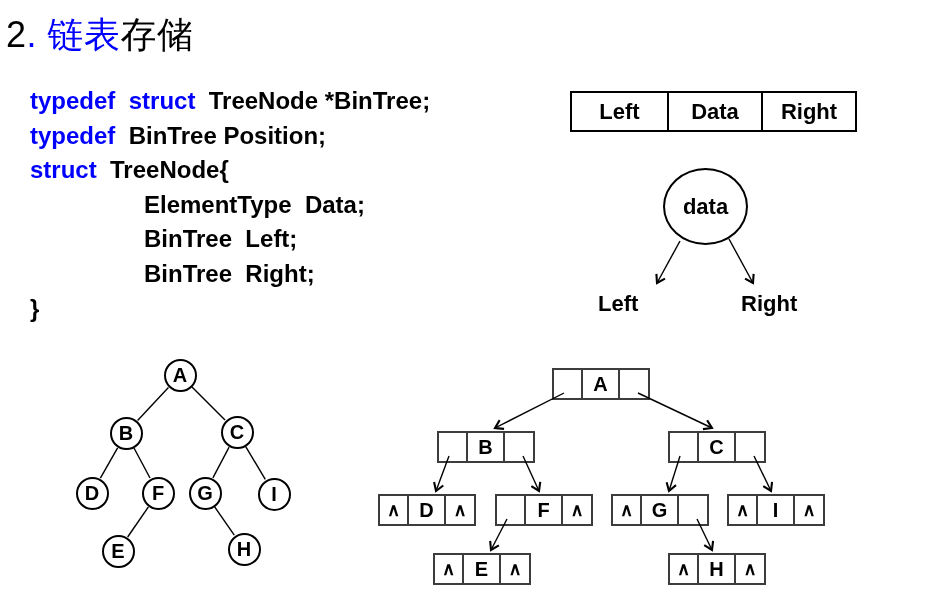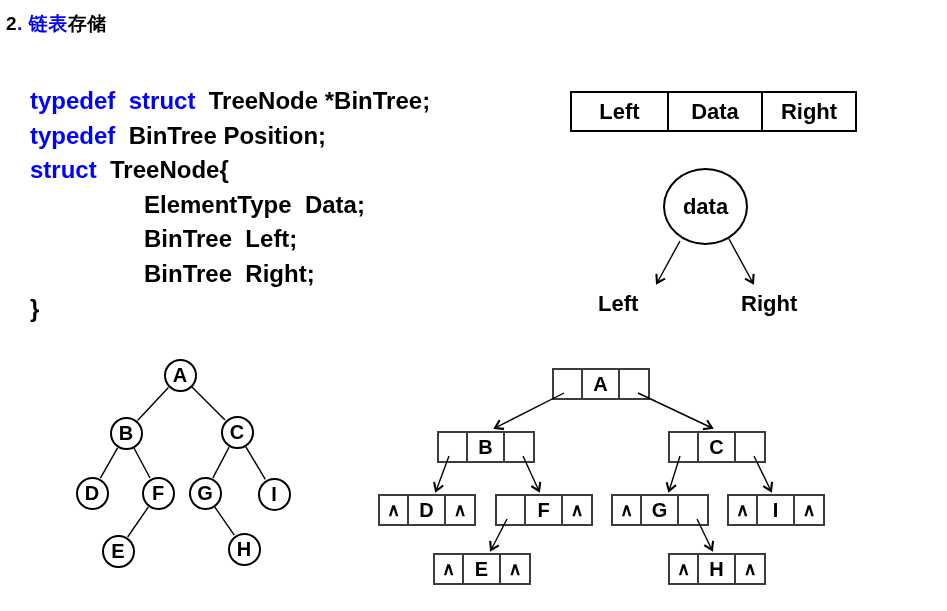--- a/index.html
+++ b/index.html
@@ -1,20 +1,20 @@
 <!DOCTYPE html>
 <html><head>
 <meta charset="utf-8">
 <style>
   html,body{margin:0;padding:0}
   body{
     width:947px;height:611px;position:relative;background:#ffffff;
     font-family:"Liberation Sans",sans-serif;color:#000;overflow:hidden;
   }
-  .title{position:absolute;left:6px;top:11px;font-size:19px;font-weight:bold;letter-spacing:.5px;white-space:pre}
+  .title{position:absolute;left:6px;top:11px;font-size:36px;font-weight:normal;letter-spacing:.5px;white-space:pre}
   .code{position:absolute;left:30px;top:84px;font-size:24px;font-weight:bold;line-height:34.6px;white-space:pre}
   .code .ln{height:34.6px}
   .code .ln.ind{padding-left:114px}
 
   .struct-table{position:absolute;left:570px;top:91px;height:41px;display:flex;border:2px solid #000;box-sizing:border-box;background:#fff}
   .struct-cell{width:94px;box-sizing:border-box;border-left:2px solid #000;display:flex;align-items:center;justify-content:center;font-size:22px;font-weight:bold}
   .struct-cell:first-child{border-left:none;width:95px}
 
   .data-circle{position:absolute;left:663px;top:168px;width:85px;height:77px;border:2px solid #000;border-radius:50%;box-sizing:border-box;display:flex;align-items:center;justify-content:center;font-size:22px;font-weight:bold;background:#fff}
   .ptr-label{position:absolute;top:291px;font-size:22px;font-weight:bold}

